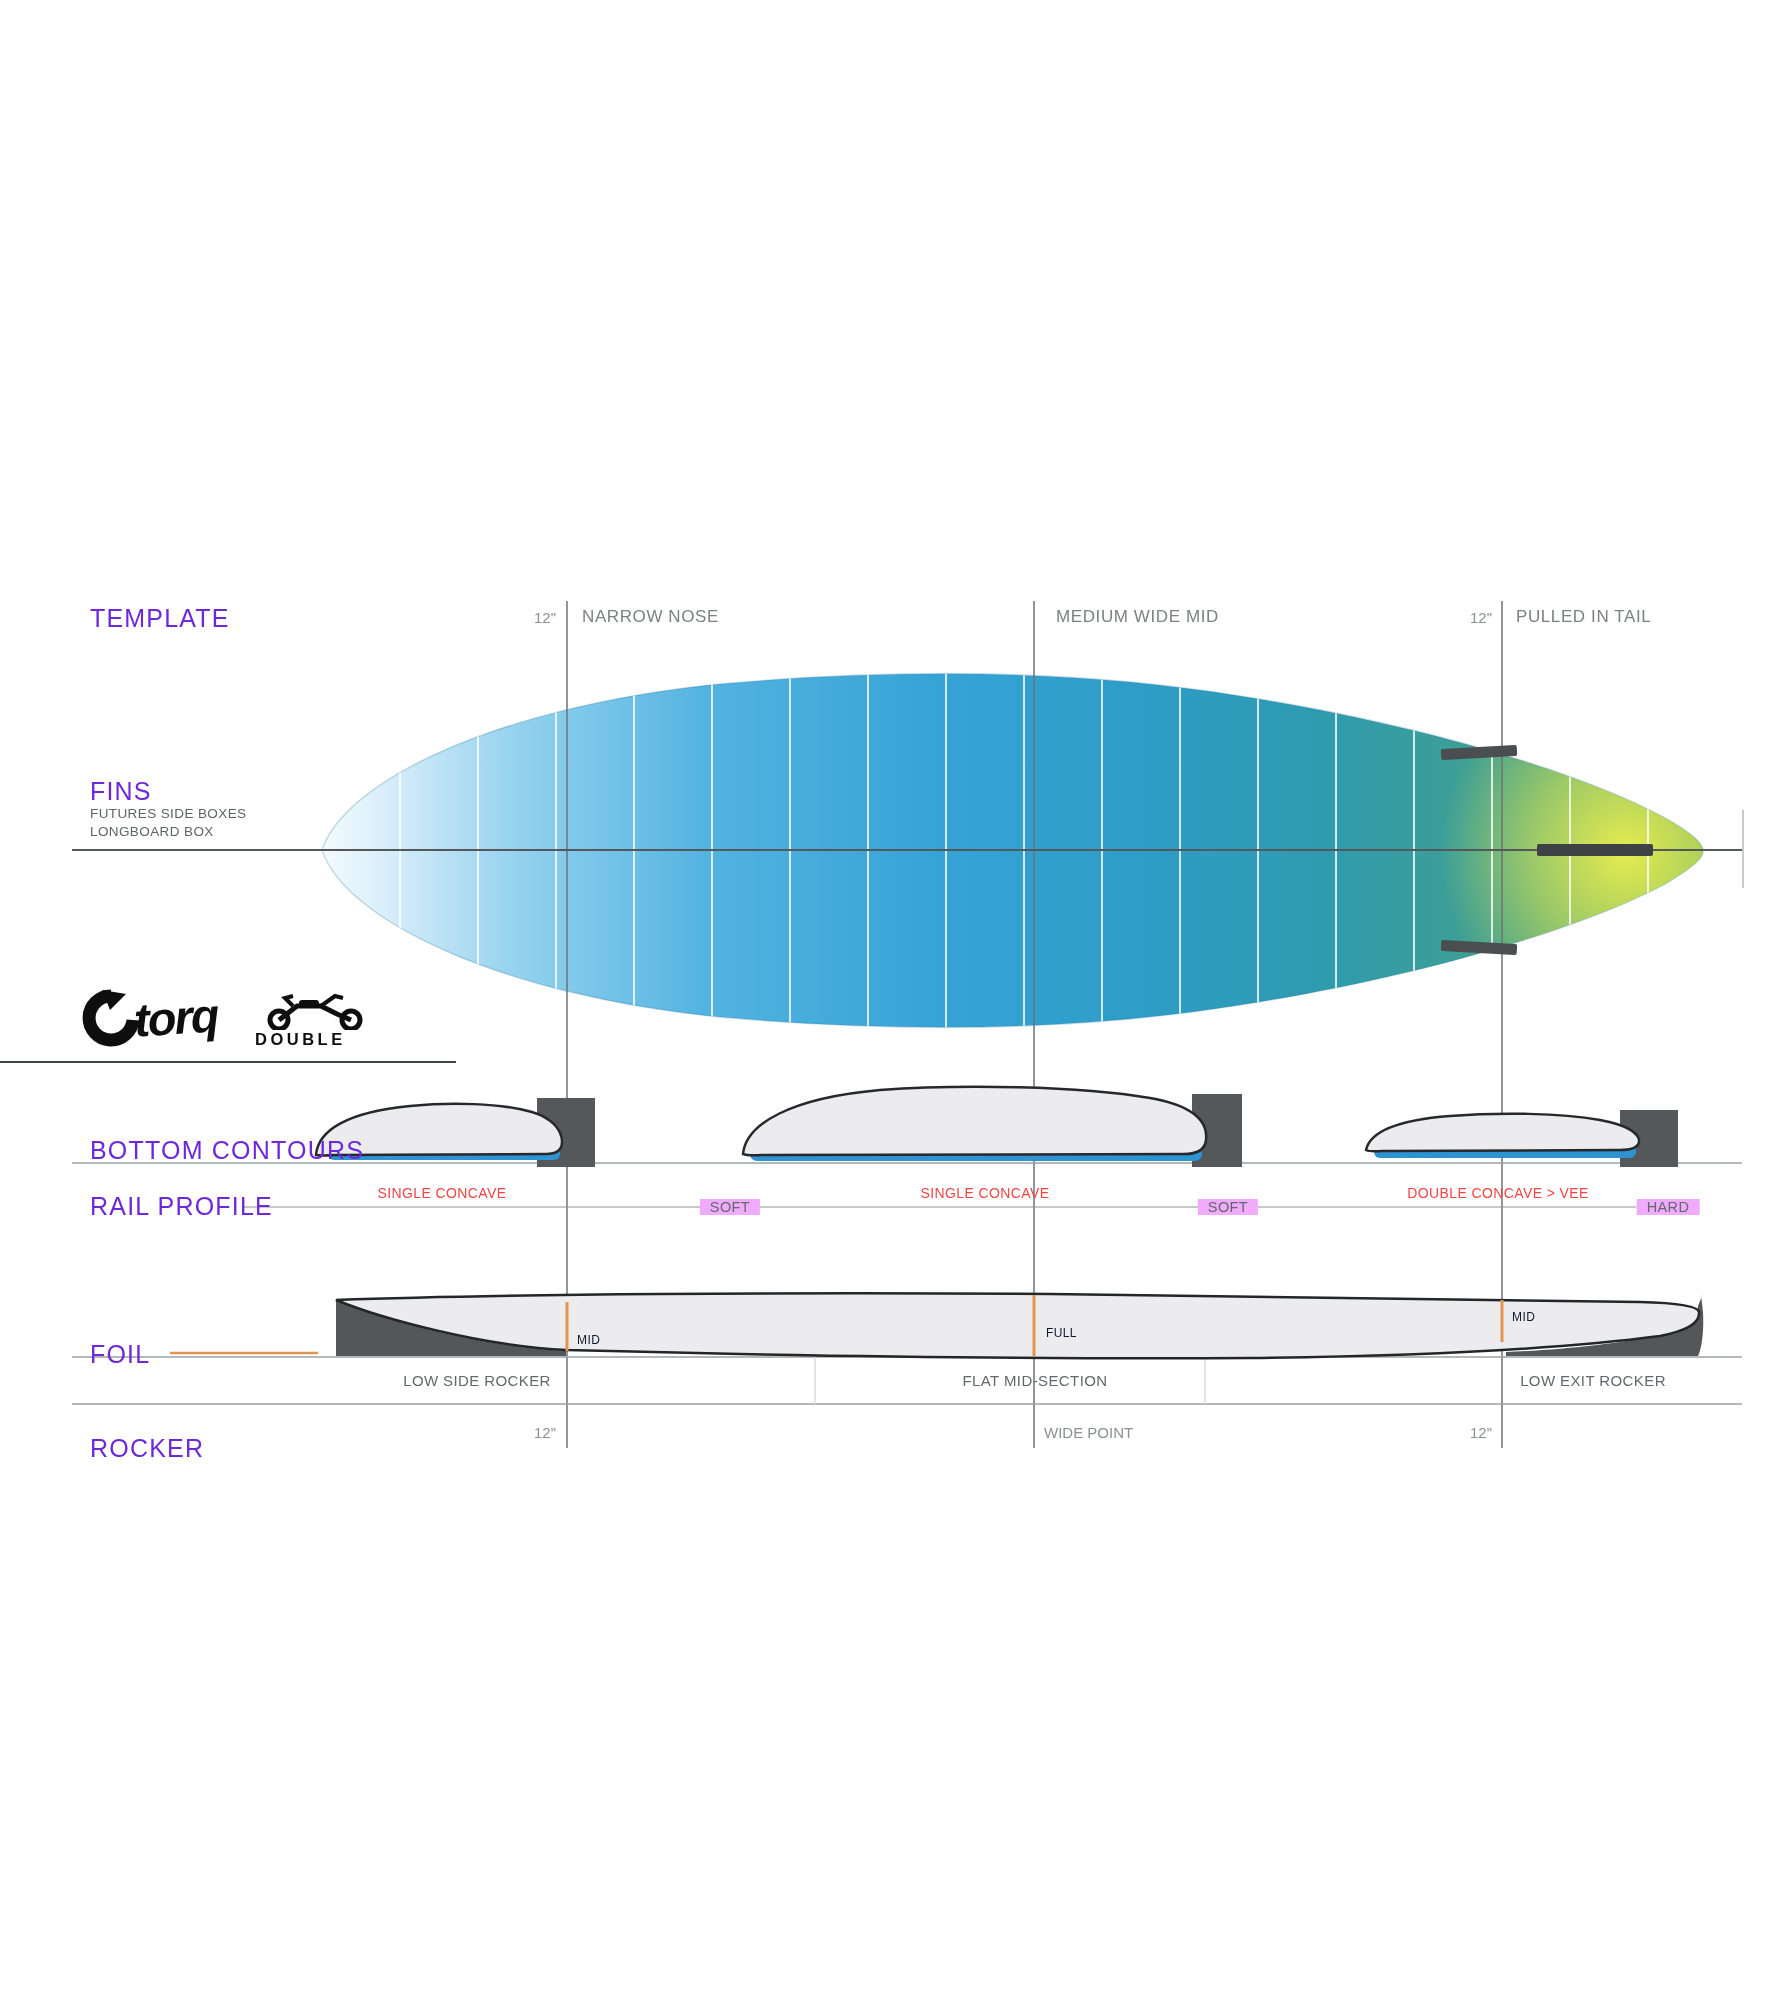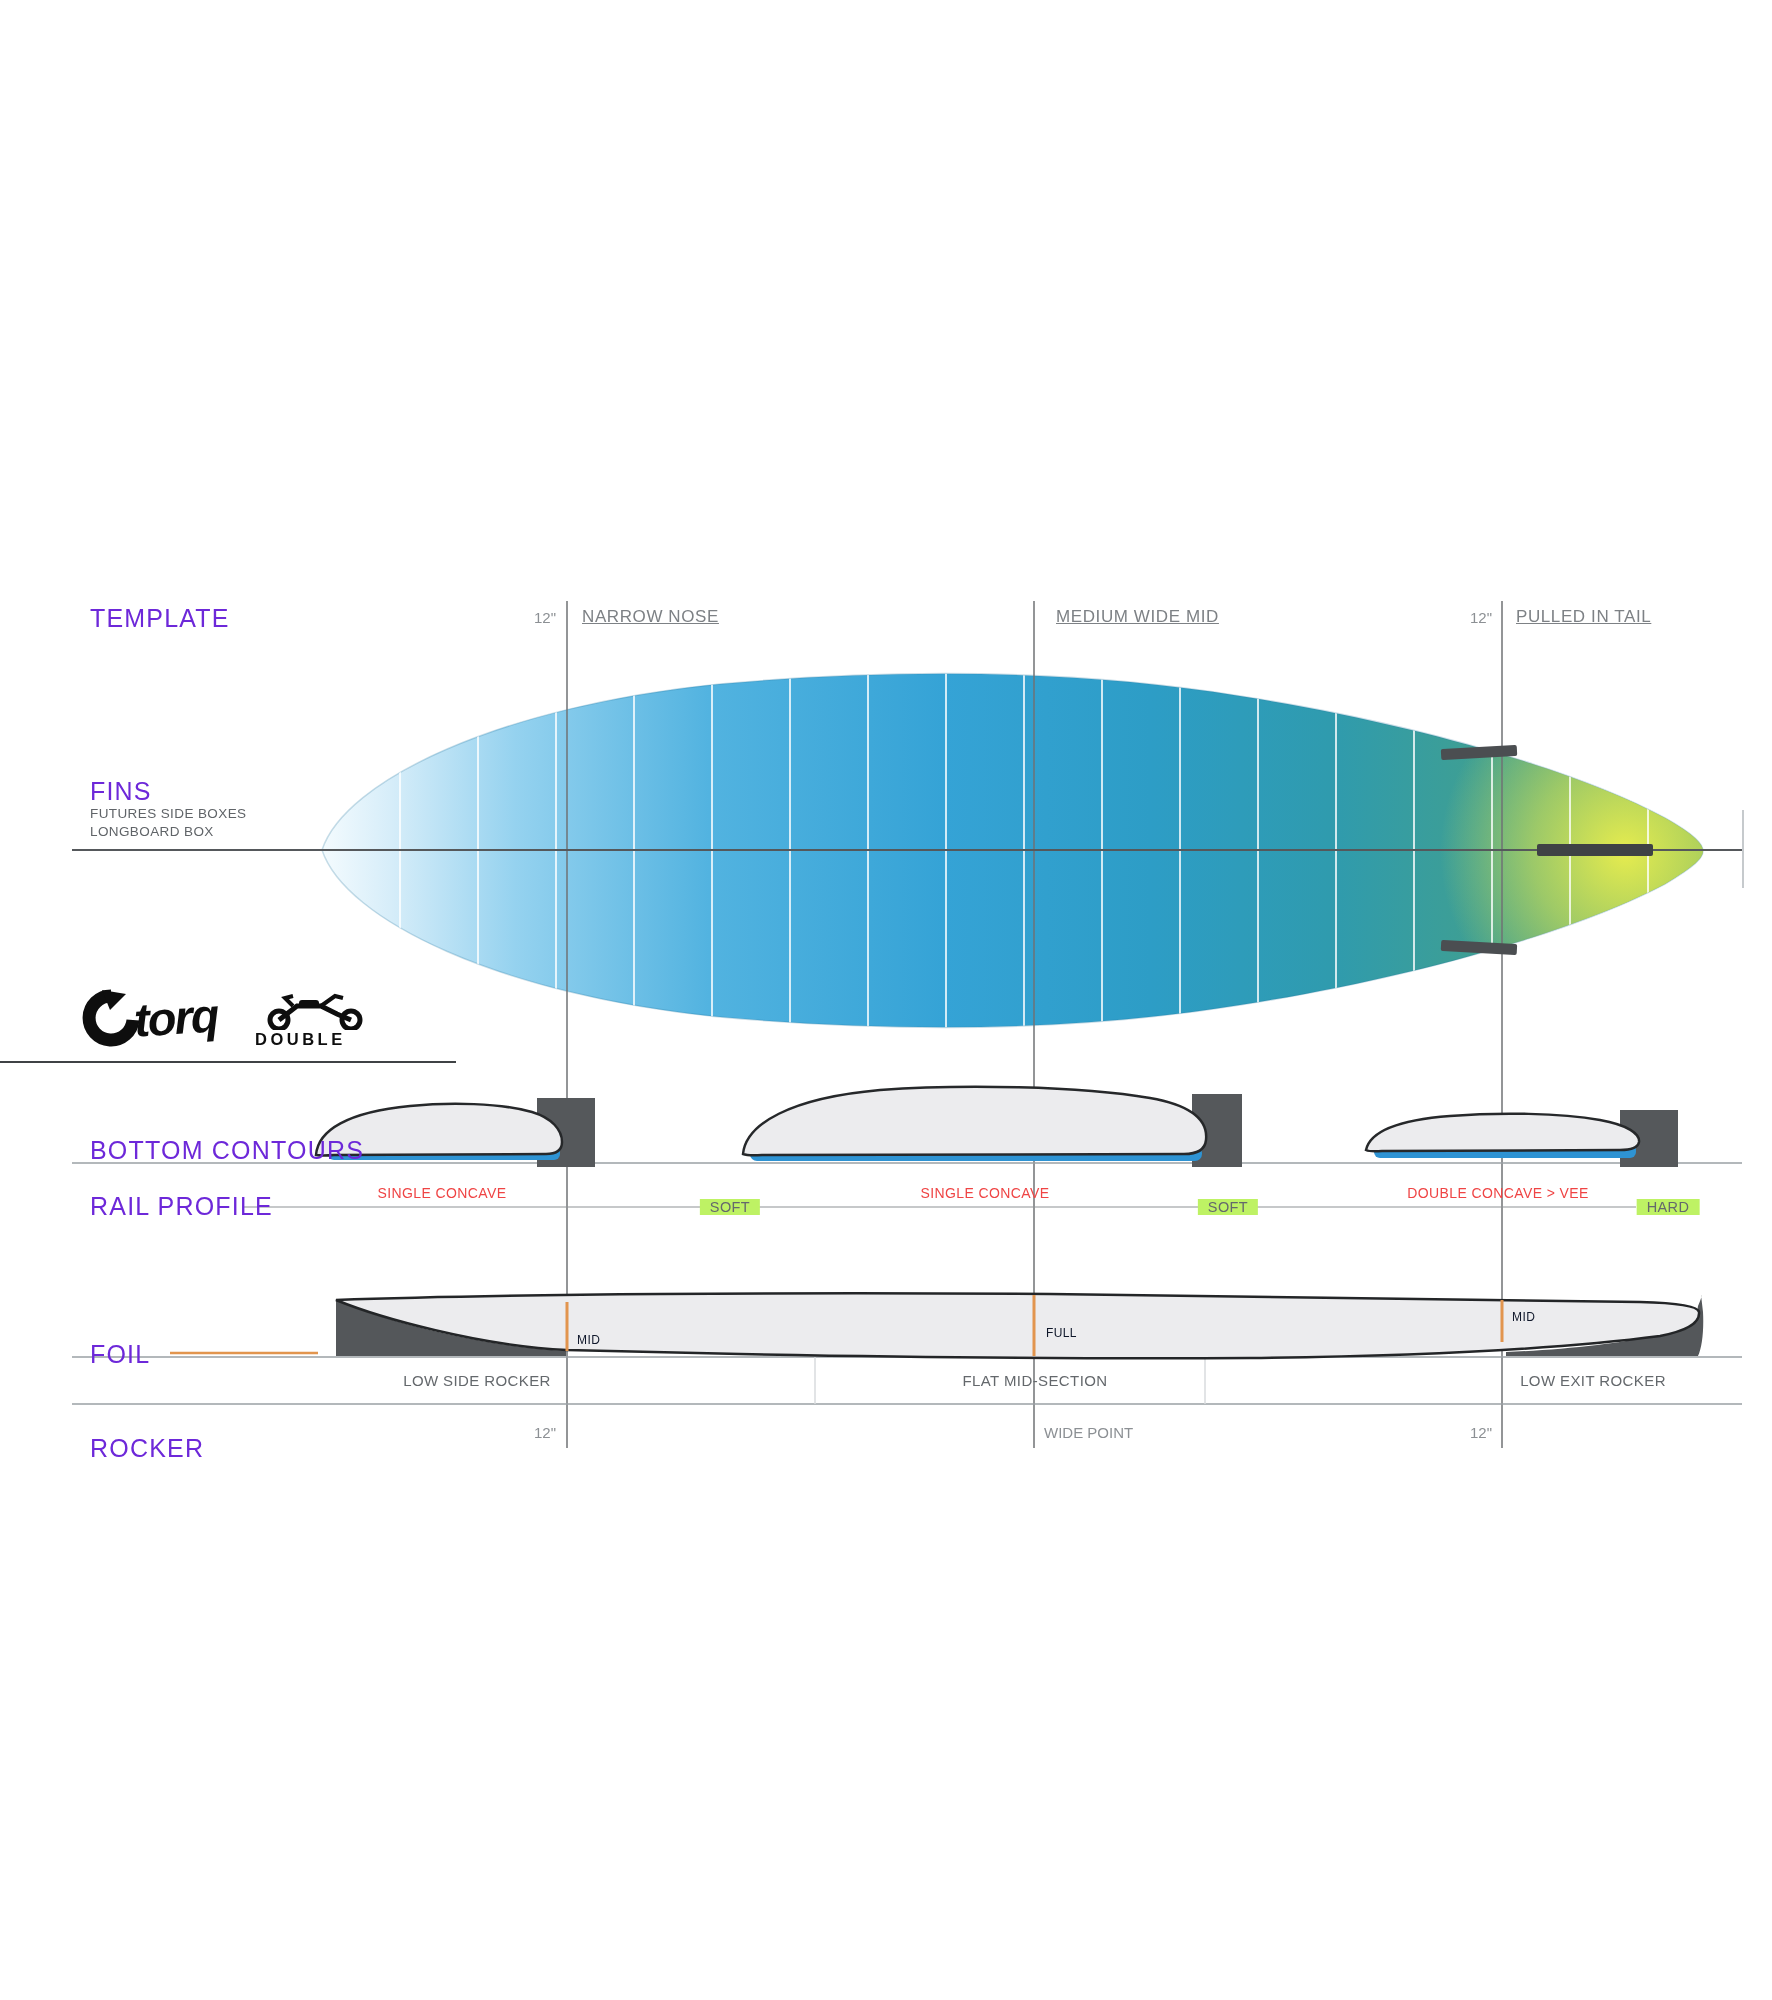--- a/index.html
+++ b/index.html
@@ -1,25 +1,25 @@
 <!DOCTYPE html>
 <html><head>
 <meta charset="utf-8">
 <style>
   html,body{margin:0;padding:0;background:#ffffff;}
   #canvas{position:relative;width:1772px;height:2000px;background:#ffffff;overflow:hidden;
           font-family:"Liberation Sans",sans-serif;}
   .abs{position:absolute;}
   .heading{font-size:25px;color:#6d28d9;letter-spacing:1.2px;white-space:nowrap;}
-  .toplabel{font-size:17px;color:#7d8185;letter-spacing:.6px;white-space:nowrap;text-decoration:underline;}
+  .toplabel{font-size:17px;color:#7d8185;letter-spacing:.6px;white-space:nowrap;}
   .dim{font-size:15px;color:#8c9094;text-align:right;white-space:nowrap;}
   .sub{font-size:13.5px;color:#606468;letter-spacing:.4px;white-space:nowrap;}
   .seclabel{font-size:14px;color:#ef4444;letter-spacing:.4px;white-space:nowrap;transform:translateX(-50%);}
   .raillabel{font-size:14.5px;color:#64686c;letter-spacing:.4px;white-space:nowrap;transform:translateX(-50%);
-             background:#bef264;padding:0 10px;}
+             background:#f0abfc;padding:0 10px;}
   .rockerlabel{font-size:15px;color:#64686c;letter-spacing:.4px;white-space:nowrap;transform:translateX(-50%);}
   .foilmark{font-size:12px;color:#0f172a;letter-spacing:.4px;white-space:nowrap;}
   .botdim{font-size:15px;color:#8c9094;white-space:nowrap;}
   .torq-word{font-size:47px;font-weight:800;font-style:italic;color:#0e0e0e;letter-spacing:-2px;
              transform:rotate(-4deg);}
   .chopper-word{font-size:16.5px;font-weight:700;color:#0e0e0e;letter-spacing:3.5px;white-space:nowrap;}
   svg{display:block;}
 </style>
 </head>
 <body>

